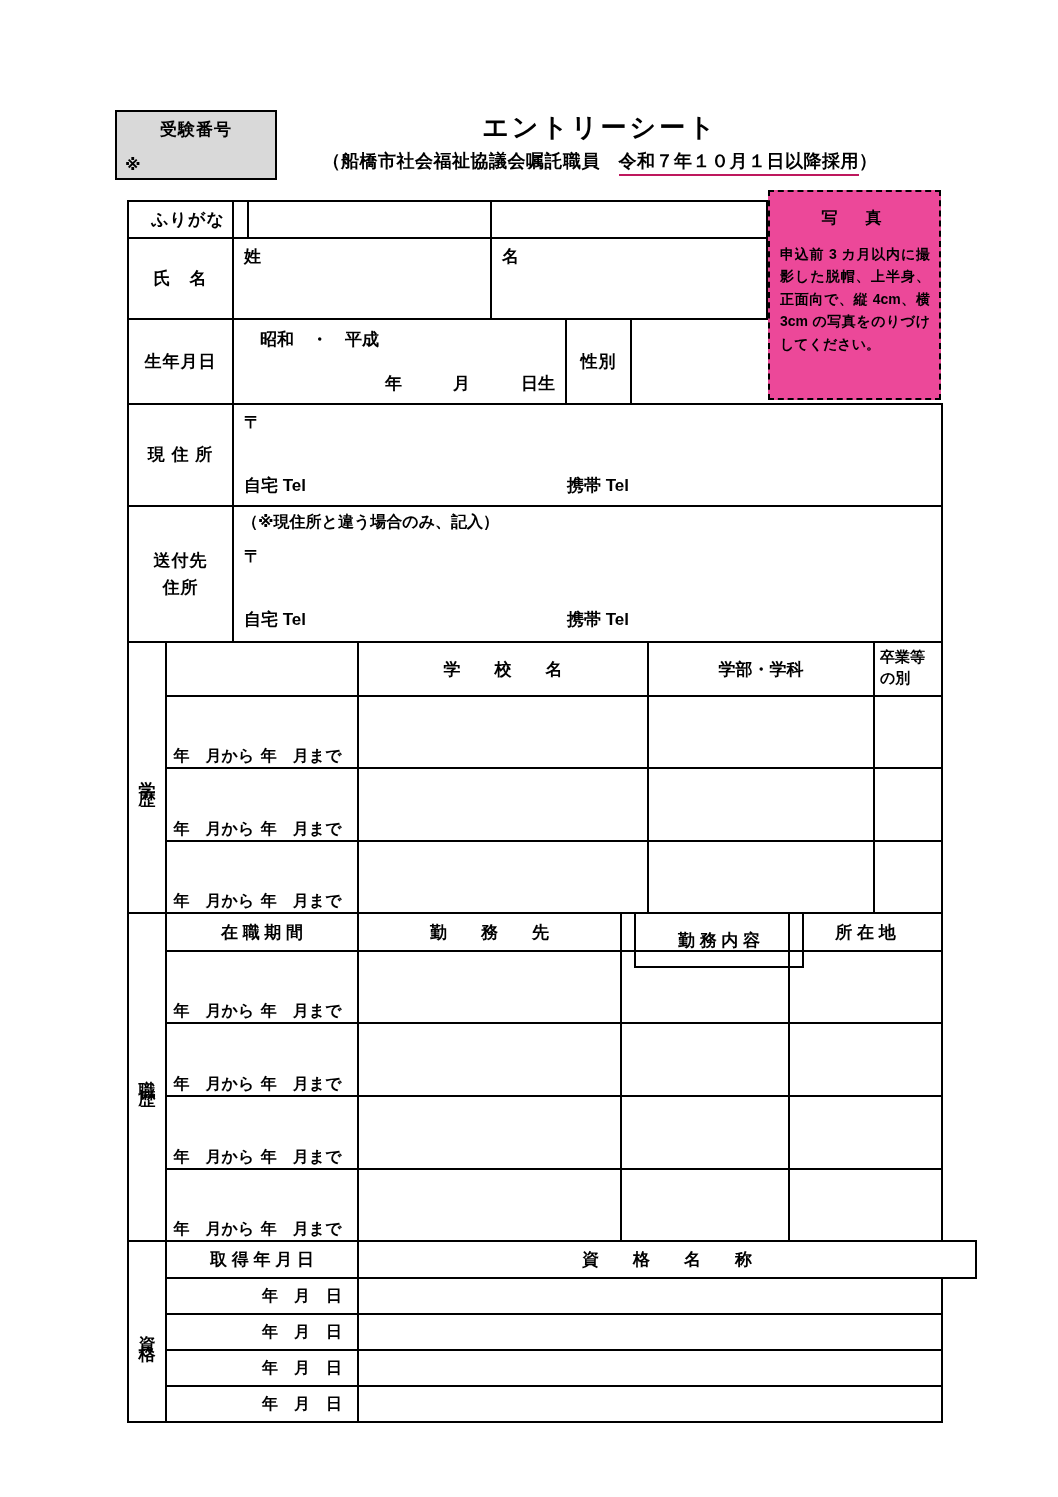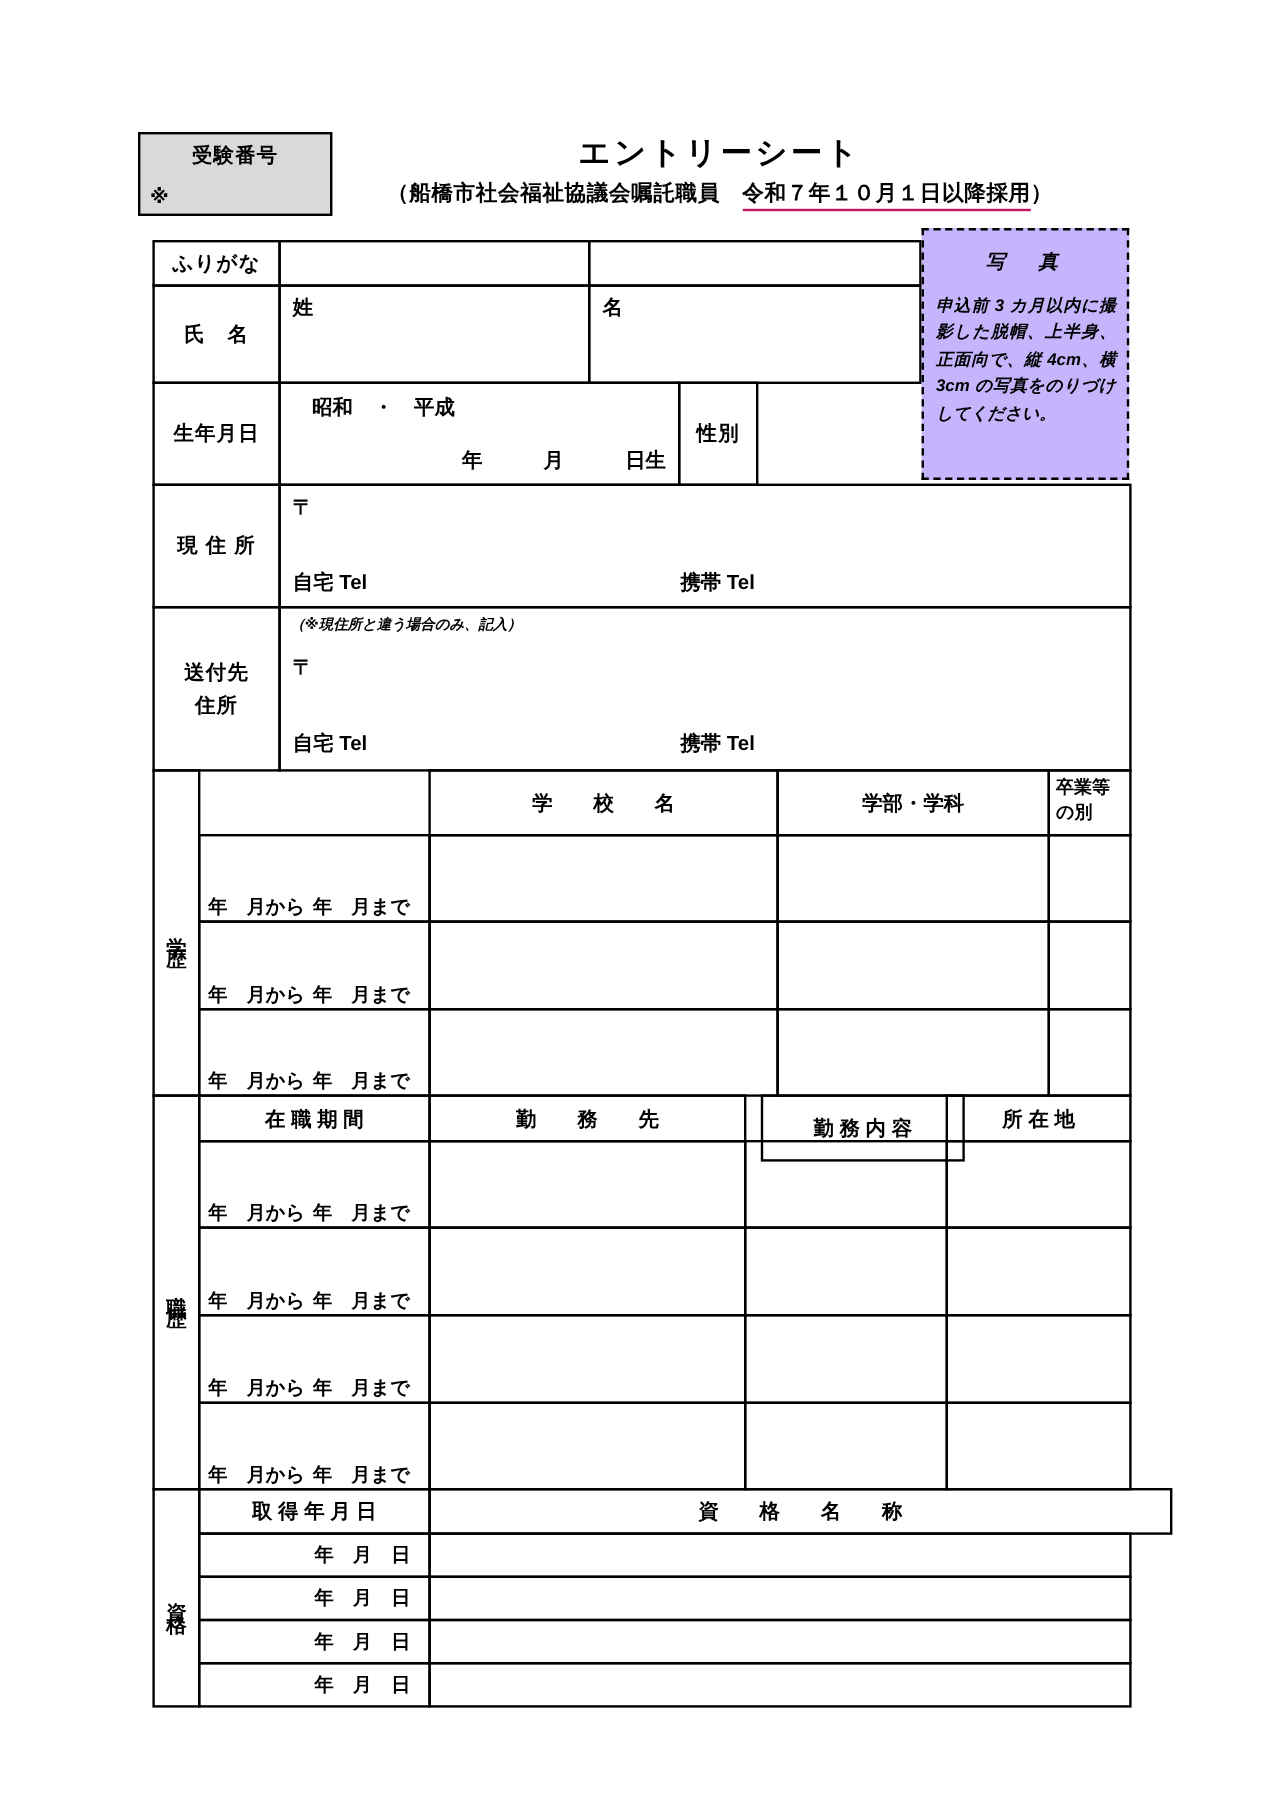--- a/index.html
+++ b/index.html
@@ -25,58 +25,58 @@
     text-align:center;font-size:26px;letter-spacing:3px;
   }
   .page-subtitle{
     position:absolute;left:290px;top:149px;width:620px;
     text-align:center;font-size:18px;letter-spacing:0.5px;
   }
   .page-subtitle .u{border-bottom:2px solid #be185d;padding-bottom:3px;}
   
   .photo-box{
     position:absolute;left:768px;top:190px;width:173px;height:210px;
-    background:#c4b5fd;border:2px dashed #000;box-sizing:border-box;z-index:3;font-style:italic;
+    background:#ec4899;border:2px dashed #000;box-sizing:border-box;z-index:3;
   }
   .photo-box .photo-title{display:block;text-align:center;font-size:16px;letter-spacing:6px;margin-top:16px;}
   .photo-box .photo-text{
     display:block;margin:14px 9px 0 10px;font-size:14px;line-height:1.6;
     text-align:justify;font-weight:bold;
   }
   
   .cell{position:absolute;border:2px solid #000;box-sizing:border-box;z-index:1;}
   .label-c{display:flex;align-items:center;justify-content:center;text-align:center;font-size:17px;letter-spacing:1px;line-height:1.6;}
   .hdr{display:flex;align-items:center;justify-content:center;font-size:17px;white-space:pre;}
   .vlabel{display:flex;align-items:center;justify-content:center;writing-mode:vertical-rl;text-orientation:upright;letter-spacing:0.6em;font-size:17px;}
   .period{display:flex;flex-direction:row;justify-content:space-evenly;align-items:flex-end;padding-right:9px;font-size:16px;white-space:pre;}
   .qdate{display:flex;align-items:center;justify-content:flex-end;padding-right:15px;font-size:16px;white-space:pre;}
   .grad-h{font-size:15px;line-height:1.4;padding:3px 0 0 5px;}
   .inner-abs{position:absolute;font-size:17px;white-space:pre;}
-  .note-sm{font-size:12px;font-style:italic;}
+  .note-sm{font-size:16px;}
 </style>
 </head>
 <body>
 
 <div class="sheet">
 
   <div class="exam-box">
     <span class="exam-label">受験番号</span>
     <span class="exam-mark">※</span>
   </div>
   <div class="page-title">エントリーシート</div>
   <div class="page-subtitle">
     <span>（船橋市社会福祉協議会嘱託職員　</span><span class="u">令和７年１０月１日以降採用</span><span>）</span>
   </div>
 
   <div class="photo-box">
     <span class="photo-title">写　真</span>
     <span class="photo-text">申込前 3 カ月以内に撮影した脱帽、上半身、正面向で、縦 4cm、横 3cm の写真をのりづけしてください。</span>
   </div>
 
-  <div class="cell label-c" style="left:127px;top:200px;width:107px;height:39px;">ふりがな</div>
+  <div class="cell label-c" style="left:127px;top:200px;width:122px;height:39px;">ふりがな</div>
   <div class="cell" style="left:232px;top:200px;width:260px;height:39px;"></div>
   <div class="cell" style="left:490px;top:200px;width:278px;height:39px;"></div>
 
   <div class="cell label-c" style="left:127px;top:237px;width:107px;height:83px;">氏　名</div>
   <div class="cell" style="left:232px;top:237px;width:260px;height:83px;">
     <span class="inner-abs" style="left:10px;top:6px;">姓</span>
   </div>
   <div class="cell" style="left:490px;top:237px;width:278px;height:83px;">
     <span class="inner-abs" style="left:10px;top:6px;">名</span>
   </div>

